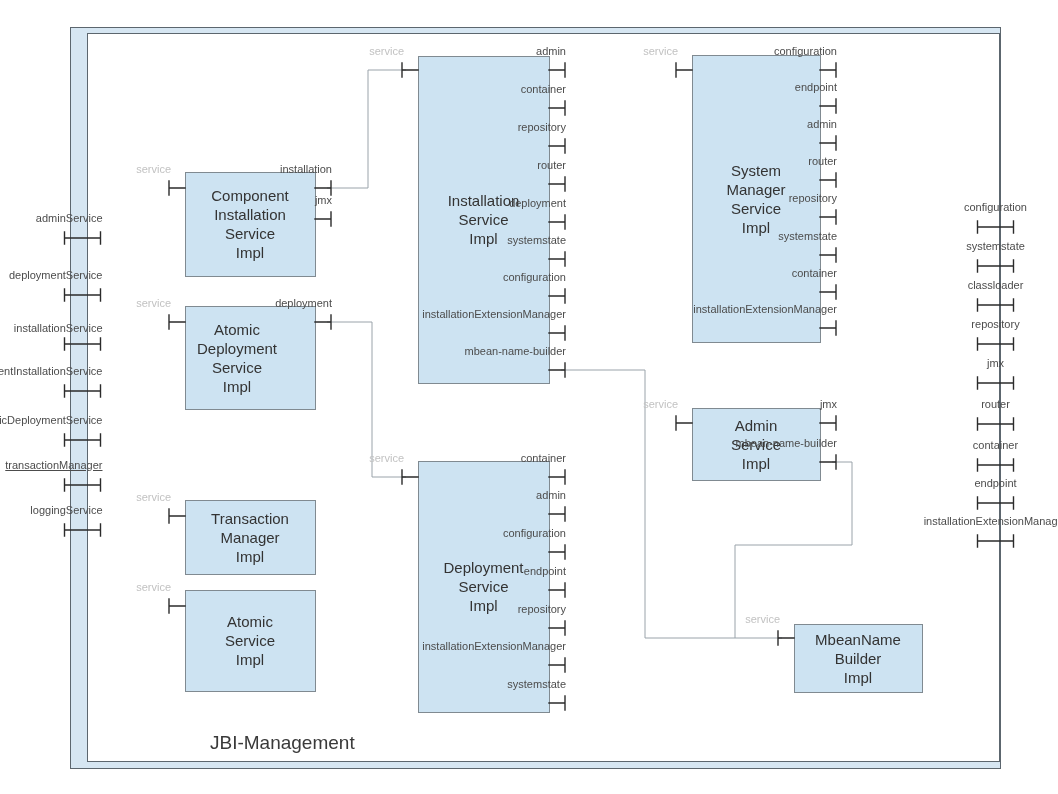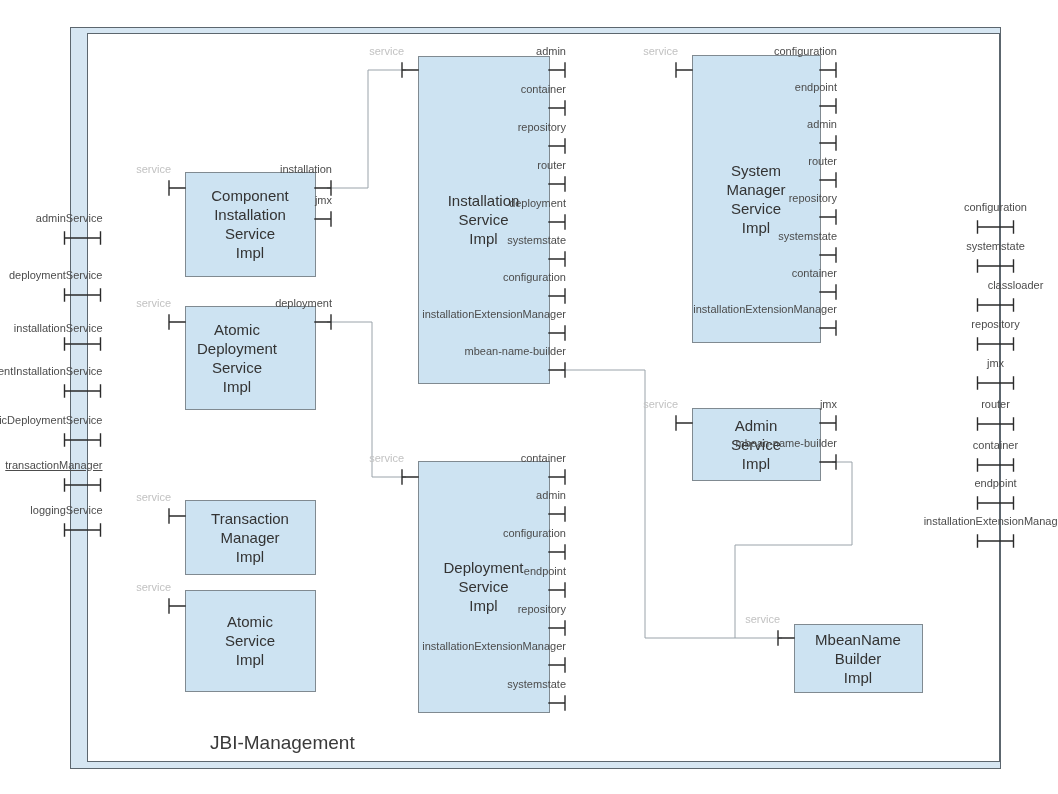--- a/index.html
+++ b/index.html
@@ -303,21 +303,21 @@
   <div id="labels-layer">
       <div class="lbl edge-label" style="left: auto; top: 212px; right: 955.5px;">adminService</div>
       <div class="lbl edge-label" style="left: auto; top: 269px; right: 955.5px; text-align: right;">deploymentService</div>
       <div class="lbl edge-label" style="left: auto; top: 322px; right: 955.5px;">installationService</div>
       <div class="lbl edge-label" style="left: auto; top: 365px; right: 955.5px;">componentInstallationService</div>
       <div class="lbl edge-label" style="left: auto; top: 414px; right: 955.5px;">atomicDeploymentService</div>
       <div class="lbl edge-label" style="left: auto; top: 459px; right: 955.5px; text-decoration: underline;">transactionManager</div>
       <div class="lbl edge-label" style="left: auto; top: 504px; right: 955.5px; text-align: center;">loggingService</div>
       <div class="lbl edge-label" style="left: 995.5px; top: 201px; transform: translateX(-50%);">configuration</div>
       <div class="lbl edge-label" style="left: 995.5px; top: 240px; transform: translateX(-50%);">systemstate</div>
-      <div class="lbl edge-label" style="left: 995.5px; top: 279px; transform: translateX(-50%); margin-left: 20px;">classloader</div>
+      <div class="lbl edge-label" style="left: 995.5px; top: 279px; transform: translateX(-50%);">classloader</div>
       <div class="lbl edge-label" style="left: 995.5px; top: 318px; transform: translateX(-50%);">repository</div>
       <div class="lbl edge-label" style="left: 995.5px; top: 357px; transform: translateX(-50%);">jmx</div>
       <div class="lbl edge-label" style="left: 995.5px; top: 398px; transform: translateX(-50%);">router</div>
       <div class="lbl edge-label" style="left: 995.5px; top: 439px; transform: translateX(-50%);">container</div>
       <div class="lbl edge-label" style="left: 995.5px; top: 477px; transform: translateX(-50%);">endpoint</div>
       <div class="lbl edge-label" style="left: 995.5px; top: 515px; transform: translateX(-50%);">installationExtensionManager</div>
       <div class="box-title" style="left: 185px; top: 172px; width: 130px; height: 104px;">
         <div>
           <div>Component</div>
           <div>Installation</div>

